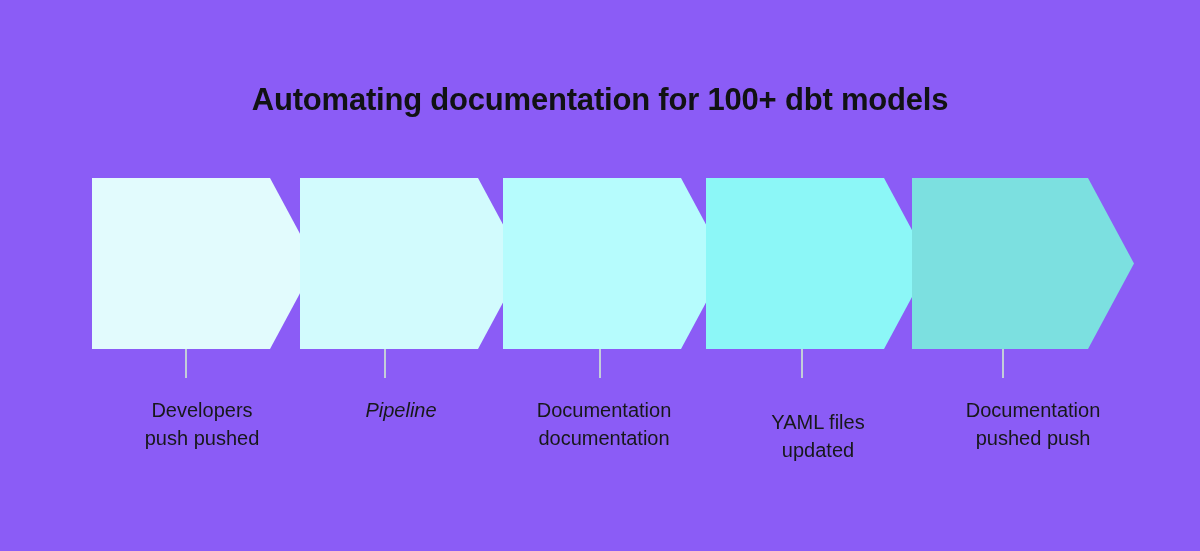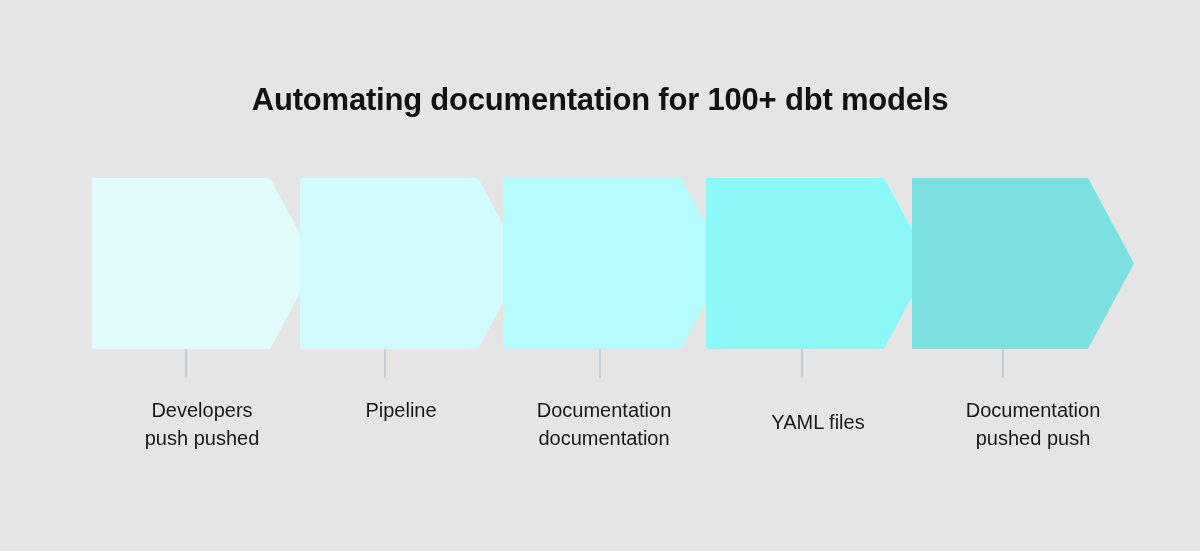--- a/index.html
+++ b/index.html
@@ -86,21 +86,21 @@
     font-weight: normal;
   }
   .step-label .line {
     display: block;
     white-space: nowrap;
   }
 </style>
 </head>
 <body style="background: rgb(250, 251, 250);">
 
-<div class="canvas" style="background: #e5e5e5;">
+<div class="canvas" style="background: #8b5cf6;">
 
   <div class="chart-title" style="color: rgb(17, 18, 20);">Automating documentation for 100+ dbt models</div>
 
   <div class="flow-band">
     <svg class="chevron-svg" viewBox="0 0 1200 171" xmlns="http://www.w3.org/2000/svg">
       <polygon points="92,0 270,0 316,85.5 270,171 92,171" fill="#e2fbfd"></polygon>
       <polygon points="300,0 478,0 524,85.5 478,171 300,171" fill="#d2fbfd"></polygon>
       <polygon points="503,0 681,0 727,85.5 681,171 503,171" fill="#b6fcfd"></polygon>
       <polygon points="706,0 884,0 930,85.5 884,171 706,171" fill="#8cf7f7"></polygon>
       <polygon points="912,0 1088,0 1134,85.5 1088,171 912,171" fill="#7ce0e0"></polygon>
@@ -113,29 +113,30 @@
     <div class="stem" style="left: 599px; background: rgb(195, 205, 217);"></div>
     <div class="stem" style="left: 801px; background: rgb(195, 205, 217);"></div>
     <div class="stem" style="left: 1002px; background: rgb(195, 205, 217);"></div>
   </div>
 
   <div class="labels">
     <div class="step-label" style="left: 86px; color: rgb(23, 24, 26);">
       <span class="line">Developers</span>
       <span class="line">push pushed</span>
     </div>
-    <div class="step-label" style="left: 285px; color: rgb(23, 24, 26);">
+    <div class="step-label" style="left: 285px; color: rgb(23, 24, 26); font-style: italic;">
       <span class="line">Pipeline</span>
     </div>
     <div class="step-label" style="left: 488px; color: rgb(23, 24, 26);">
       <span class="line">Documentation</span>
       <span class="line">documentation</span>
     </div>
     <div class="step-label" style="left: 702px; color: rgb(23, 24, 26); margin-top: 12px;">
       <span class="line">YAML files</span>
+      <span class="line">updated</span>
     </div>
     <div class="step-label" style="left: 917px; color: rgb(23, 24, 26);">
       <span class="line">Documentation</span>
       <span class="line">pushed push</span>
     </div>
   </div>
 
 </div>
 
 </body></html>

